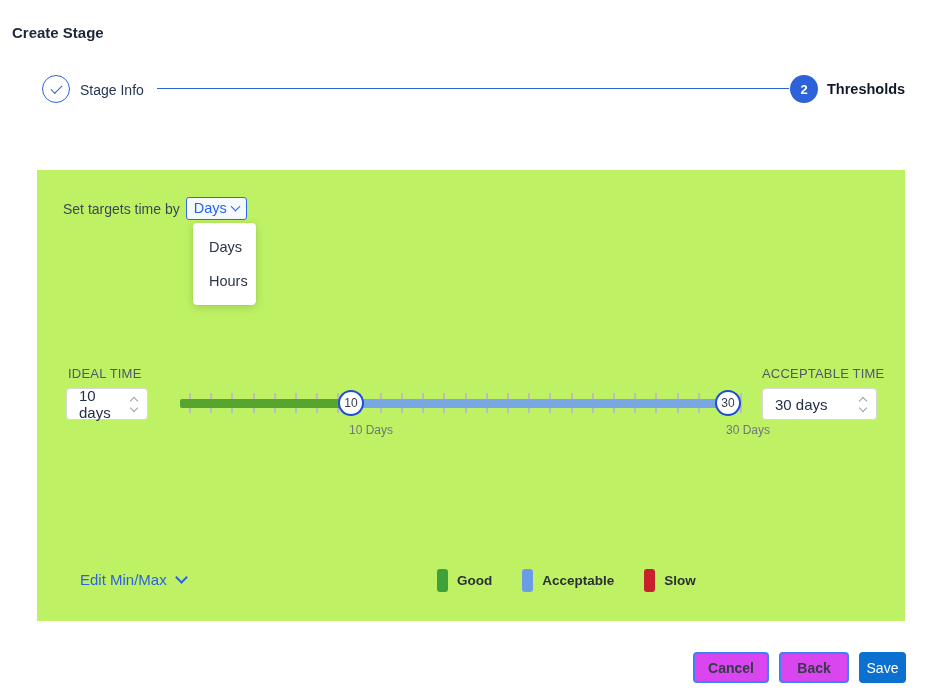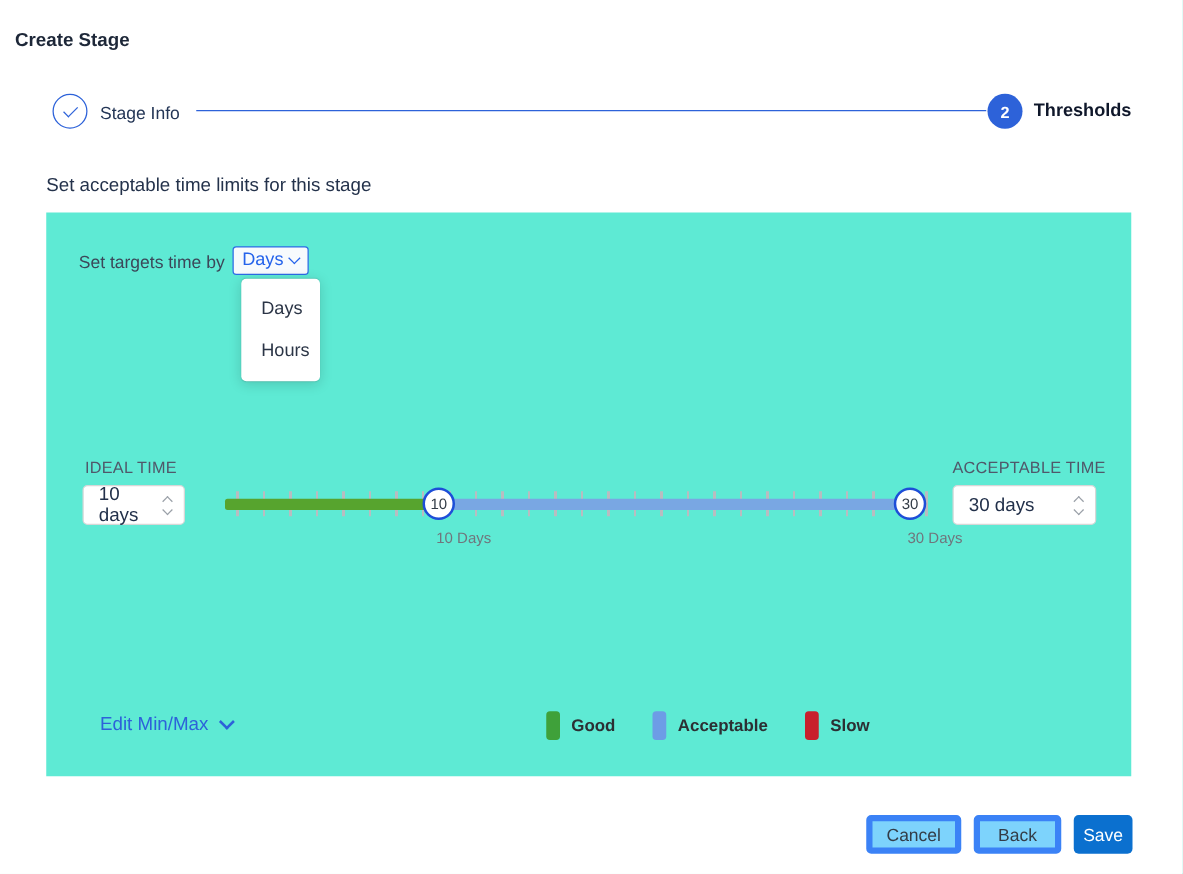--- a/index.html
+++ b/index.html
@@ -19,21 +19,21 @@
   .step-line { position: absolute; left: 157px; top: 88px; width: 632px; height: 1px; background: #2d62d9; }
   .step-circle-active { position: absolute; left: 790px; top: 75px; width: 28px; height: 28px;
     border-radius: 50%; background: #2d62d9; color: #fff; font-size: 13px; font-weight: 600;
     display: flex; align-items: center; justify-content: center; }
   .step2-label { position: absolute; left: 827px; top: 81px; font-size: 14.5px; font-weight: 700; color: #0f172a; }
 
   
   .section-heading { position: absolute; left: 37px; top: 140px; font-size: 15px; font-weight: 500; color: #24324b; }
 
   
-  .panel { position: absolute; left: 37px; top: 170px; width: 868px; height: 451px; background: #5eead4; }
+  .panel { position: absolute; left: 37px; top: 170px; width: 868px; height: 451px; background: #bef264; }
 
   .set-targets-row { position: absolute; left: 26px; top: 27px; display: flex; align-items: center; font-size: 14px; color: #3c4759; }
   .unit-dropdown { margin-left: 6px; display: inline-flex; align-items: center; gap: 5px;
     padding: 2px 7px 3px 7px; border: 1.5px solid #2e6be6; border-radius: 3px; background: #f7fafd;
     color: #2563eb; font-size: 14.5px; cursor: pointer; }
   .chev-down-blue { width: 7px; height: 7px; border-right: 1.5px solid #2563eb; border-bottom: 1.5px solid #2563eb;
     transform: rotate(45deg); margin-top: -3px; }
 
   .dropdown-menu { position: absolute; left: 156px; top: 53px; width: 63px; background: #fff;
     border-radius: 4px; box-shadow: 0 2px 10px rgba(0,0,0,0.16), 0 0 1px rgba(0,0,0,0.12); padding: 7px 0; z-index: 5; }
@@ -77,41 +77,40 @@
 
   
   .legend { position: absolute; left: 400px; top: 399px; display: flex; align-items: center; }
   .legend-item { display: flex; align-items: center; margin-right: 30px; }
   .swatch { width: 11px; height: 23px; border-radius: 3px; margin-right: 9px; }
   .legend-label { font-size: 13.5px; font-weight: 600; color: #2c2f33; }
 
   
   .footer-btn { position: absolute; top: 652px; height: 31px; border-radius: 4px; font-size: 14px;
     font-family: "Liberation Sans", sans-serif; cursor: pointer; display: flex; align-items: center; justify-content: center; }
-  .btn-outline { background: #7dd3fc; border: 5px solid #3b82f6; color: #333c47; }
+  .btn-outline { background: #d946ef; border: 2px solid #3b82f6; color: #333c47; font-weight: bold; }
   .btn-cancel { left: 693px; width: 76px; }
   .btn-back { left: 779px; width: 70px; }
   .btn-save { left: 859px; width: 47px; border: none; color: #fff; font-weight: 500; }
 </style>
 </head>
 <body>
 
 <div class="screen">
 
   <div class="page-title">Create Stage</div>
 
   <div class="step-circle-done">
     <div class="check"></div>
   </div>
   <div class="step1-label">Stage Info</div>
   <div class="step-line"></div>
   <div class="step-circle-active">2</div>
   <div class="step2-label">Thresholds</div>
 
-  <div class="section-heading">Set acceptable time limits for this stage</div>
 
   <div class="panel">
 
     <div class="set-targets-row">
       <span>Set targets time by</span>
       <span class="unit-dropdown">
         <span>Days</span>
         <span class="chev-down-blue"></span>
       </span>
     </div>

